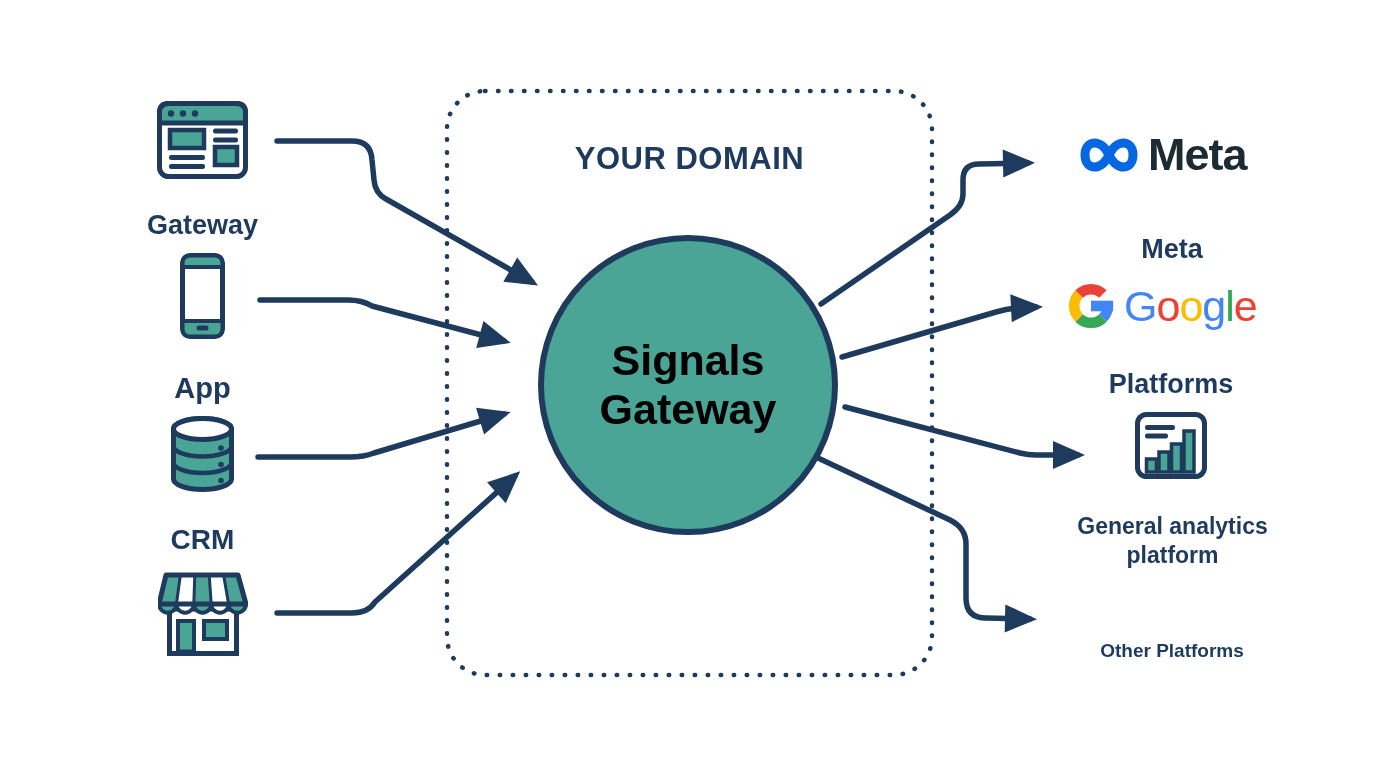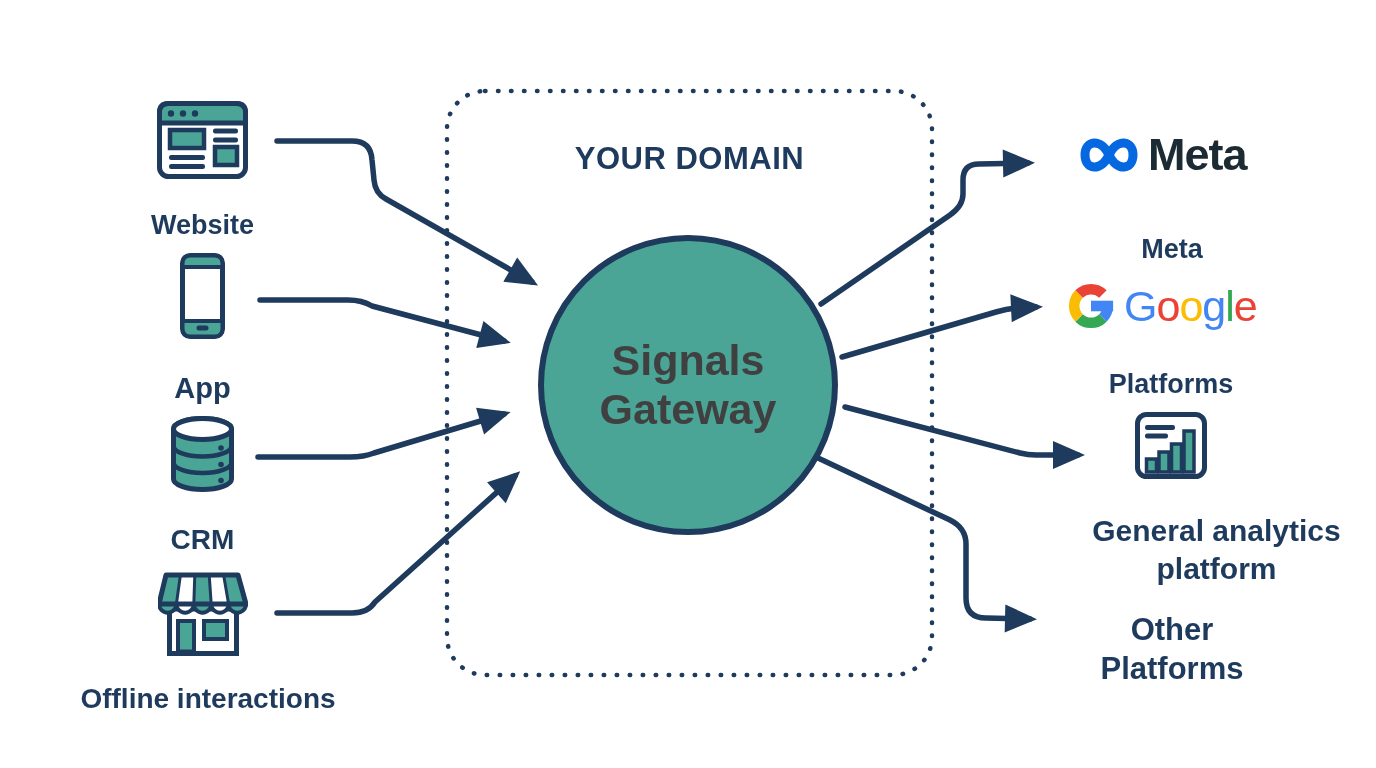--- a/index.html
+++ b/index.html
@@ -31,33 +31,33 @@
   #icon-store{left:158px;top:571px;}
   #domain-title{left:447px;top:121px;width:485px;font-size:31px;font-weight:800;letter-spacing:.5px;}
   #domain-subtitle{left:447px;top:160px;width:485px;font-size:29px;font-weight:400;}
   #gateway{
     left:538px;top:235px;width:300px;height:300px;border-radius:50%;
     background:var(--teal);border:6px solid var(--navy);box-sizing:border-box;
     display:flex;align-items:center;justify-content:center;
   }
   #gateway .gw-text{
     width:215px;text-align:center;font-size:43px;font-weight:700;
-    color:#404040;line-height:1.14;
+    color:#000000;line-height:1.14;
   }
   #meta-logo{left:1077px;top:129px;display:flex;align-items:center;gap:7px;}
   .meta-wordmark{font-size:45px;font-weight:700;color:var(--meta-wordmark);letter-spacing:-1px;}
   #lbl-meta{left:1092px;top:214px;width:160px;font-size:27px;}
   #google-logo{left:1066px;top:281px;display:flex;align-items:center;gap:8px;}
   .google-wordmark{font-size:43px;font-weight:500;letter-spacing:-1px;}
   .gl-b{color:var(--g-blue);} .gl-r{color:var(--g-red);}
   .gl-y{color:var(--g-yellow);} .gl-g{color:var(--g-green);}
   #lbl-bigquery{left:1086px;top:349px;width:170px;font-size:27px;}
   #icon-analytics{left:1135px;top:412px;}
-  #lbl-analytics{left:1084px;top:493px;width:265px;font-size:30px;line-height:1.26;}
-  #lbl-other{left:1092px;top:591px;width:160px;font-size:31px;line-height:1.26;text-align:center;}
+  #lbl-analytics{left:1040px;top:493px;width:265px;font-size:23px;line-height:1.26;}
+  #lbl-other{left:1092px;top:620px;width:160px;font-size:19px;line-height:1.26;text-align:center;}
 </style>
 </head>
 <body>
 
 <div class="canvas">
 
   <svg class="layer" width="1376" height="768" viewBox="0 0 1376 768">
     <defs>
       <marker id="ah" markerUnits="userSpaceOnUse" markerWidth="36" markerHeight="32" refX="26" refY="15" orient="auto">
         <path d="M1,1 L33,15 L1,29 Z" fill="#1E3A5C"></path>
@@ -84,21 +84,21 @@
     <circle cx="14" cy="12.5" r="3.2" fill="#1E3A5C"></circle>
     <circle cx="26" cy="12.5" r="3.2" fill="#1E3A5C"></circle>
     <circle cx="38" cy="12.5" r="3.2" fill="#1E3A5C"></circle>
     <rect x="13" y="29" width="34" height="18" fill="#4AA596" stroke="#1E3A5C" stroke-width="4.5"></rect>
     <rect x="56" y="27.5" width="25" height="5" rx="2.2" fill="#1E3A5C"></rect>
     <rect x="56" y="36.5" width="25" height="5" rx="2.2" fill="#1E3A5C"></rect>
     <rect x="58" y="46" width="22" height="18" fill="#4AA596" stroke="#1E3A5C" stroke-width="4.5"></rect>
     <rect x="12" y="54" width="36" height="5" rx="2.2" fill="#1E3A5C"></rect>
     <rect x="12" y="63" width="36" height="5" rx="2.2" fill="#1E3A5C"></rect>
   </svg>
-  <div class="lbl" id="lbl-website">Website</div>
+  <div class="lbl" id="lbl-website">Gateway</div>
 
   <svg id="icon-app" class="node" width="45" height="86" viewBox="0 0 45 86">
     <rect x="2.5" y="2.5" width="40" height="81" rx="8" fill="#FFFFFF" stroke="#1E3A5C" stroke-width="5"></rect>
     <path d="M2.5,10.5 Q2.5,2.5 10.5,2.5 H34.5 Q42.5,2.5 42.5,10.5 V14 H2.5 Z" fill="#4AA596" stroke="#1E3A5C" stroke-width="4"></path>
     <path d="M2.5,68 H42.5 V75.5 Q42.5,83.5 34.5,83.5 H10.5 Q2.5,83.5 2.5,75.5 Z" fill="#4AA596" stroke="#1E3A5C" stroke-width="4"></path>
     <rect x="16.5" y="72.5" width="12" height="5" rx="2.5" fill="#1E3A5C"></rect>
   </svg>
   <div class="lbl" id="lbl-app">App</div>
 
   <svg id="icon-crm" class="node" width="65" height="78" viewBox="0 0 65 78">
@@ -124,21 +124,20 @@
     <polygon points="65.6,4 80,4 88,33 70.6,33" fill="#4AA596"></polygon>
     <path d="M22.4,4 L18.4,33 M36.8,4 L35.8,33 M51.2,4 L53.2,33 M65.6,4 L70.6,33" stroke="#1E3A5C" stroke-width="3" fill="none"></path>
 
     <path d="M1,33 A8.7,8.7 0 0 0 18.4,33 Z" fill="#4AA596" stroke="#1E3A5C" stroke-width="4"></path>
     <path d="M18.4,33 A8.7,8.7 0 0 0 35.8,33 Z" fill="#FFFFFF" stroke="#1E3A5C" stroke-width="4"></path>
     <path d="M35.8,33 A8.7,8.7 0 0 0 53.2,33 Z" fill="#4AA596" stroke="#1E3A5C" stroke-width="4"></path>
     <path d="M53.2,33 A8.7,8.7 0 0 0 70.6,33 Z" fill="#FFFFFF" stroke="#1E3A5C" stroke-width="4"></path>
     <path d="M70.6,33 A8.7,8.7 0 0 0 88,33 Z" fill="#4AA596" stroke="#1E3A5C" stroke-width="4"></path>
     <path d="M8,4 H80 L88,33 H1 Z" fill="none" stroke="#1E3A5C" stroke-width="5" stroke-linejoin="round"></path>
   </svg>
-  <div class="lbl" id="lbl-offline">Offline interactions</div>
 
   <div class="lbl" id="domain-title">YOUR DOMAIN</div>
 
   <div class="node" id="gateway">
     <span class="gw-text">Signals Gateway</span>
   </div>
 
   <div class="node" id="meta-logo">
     <svg width="64" height="44" viewBox="0 0 64 44">
       <path d="M32,22 C24,5 8,7 8,22 C8,37 24,39 32,22 C40,5 56,7 56,22 C56,37 40,39 32,22" fill="none" stroke="#0668E1" stroke-width="9" stroke-linecap="round"></path>

